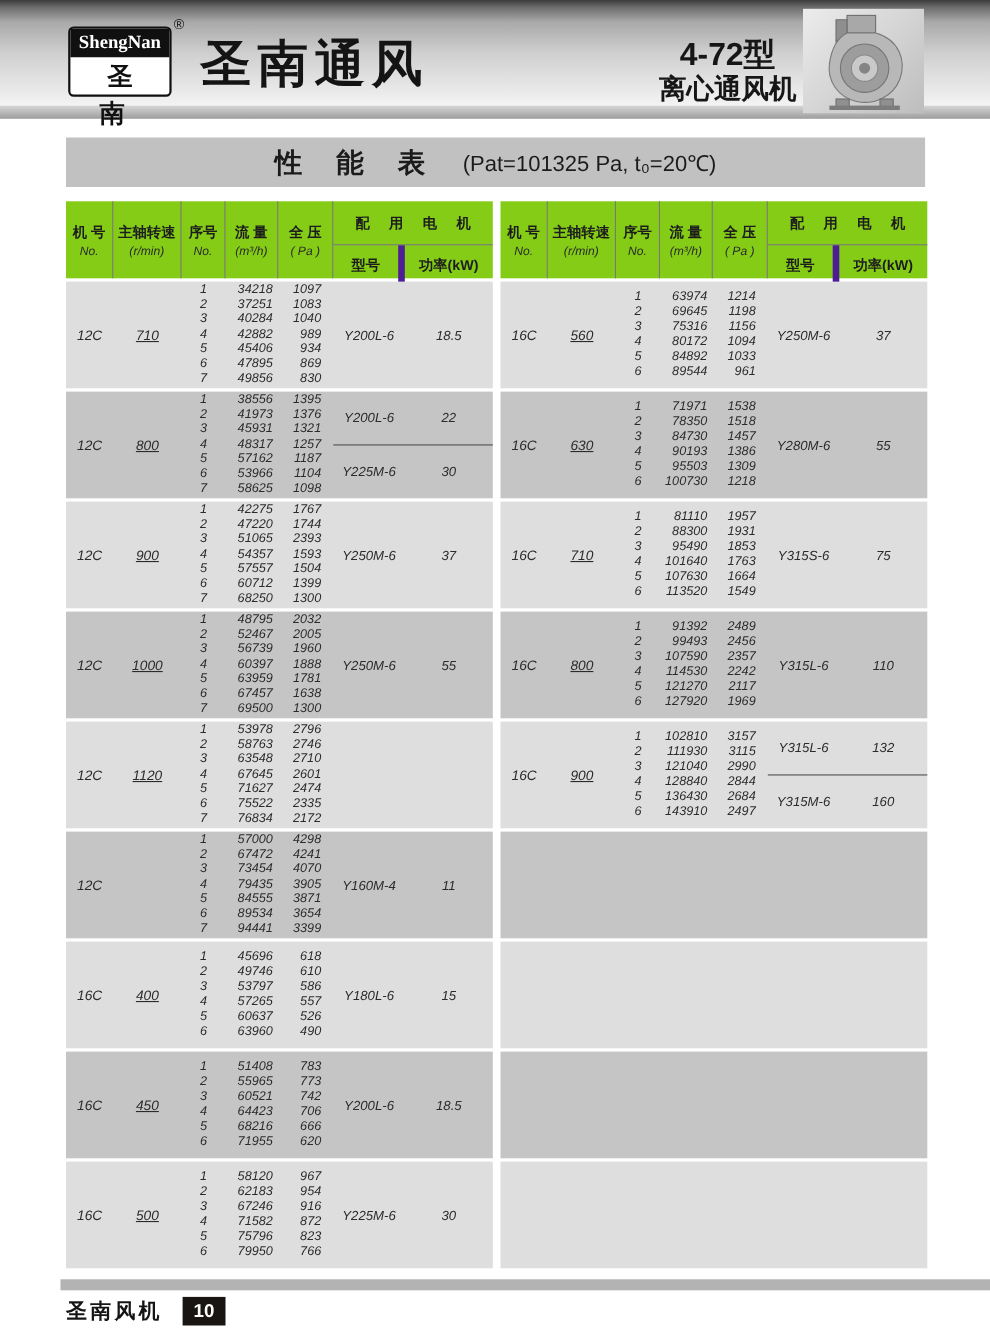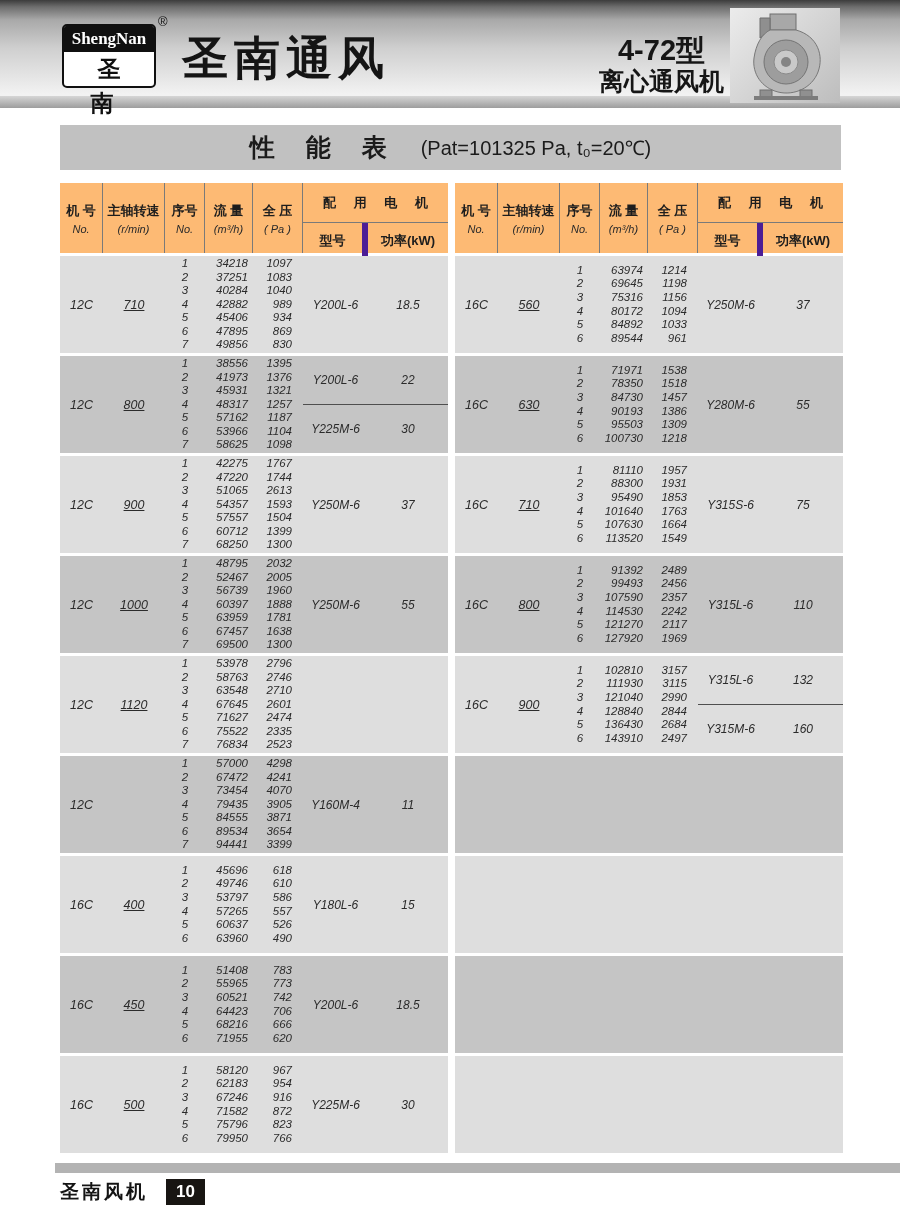--- a/index.html
+++ b/index.html
@@ -27,21 +27,21 @@
   .fan-box{position:absolute;right:60px;top:8px;width:110px;height:95px;
     background:linear-gradient(135deg,#ececec,#bdbdbd);}
   
   .perf-bar{position:absolute;left:60px;top:125px;width:781px;height:45px;background:#c1c1c1;
     display:flex;align-items:center;justify-content:center;gap:22px;}
   .perf-main{font-size:25px;font-weight:bold;letter-spacing:12px;color:#1b1b1b;}
   .perf-cond{font-size:20px;color:#1b1b1b;}
   
   .tables{position:absolute;left:60px;top:183px;display:flex;gap:7px;}
   .ftable{width:388px;}
-  .thead{height:70px;background:#fdba74;position:relative;margin-bottom:3px;}
+  .thead{height:70px;background:#84cc16;position:relative;margin-bottom:3px;}
   .hc{position:absolute;top:0;bottom:0;display:flex;flex-direction:column;align-items:center;
     justify-content:center;border-right:1px solid #7a7a7a;box-sizing:border-box;gap:3px;}
   .hc-l1{font-size:13px;font-weight:bold;color:#1d1d1d;white-space:nowrap;}
   .hc-l2{font-size:11px;font-style:italic;color:#2a2a2a;white-space:nowrap;}
   .hc1{left:0;width:43px;} .hc2{left:43px;width:62px;} .hc3{left:105px;width:40px;}
   .hc4{left:145px;width:48px;} .hc5{left:193px;width:50px;}
   .hm{position:absolute;left:243px;right:0;top:0;bottom:0;}
   .hm-label{height:40px;display:flex;align-items:center;justify-content:center;
     border-bottom:1px solid #7a7a7a;font-size:13px;font-weight:bold;letter-spacing:7px;
     color:#1d1d1d;box-sizing:border-box;text-indent:7px;}
@@ -250,21 +250,21 @@
     <span class="pressure">1767</span>
   </div>
             <div class="prow">
     <span class="seq">2</span>
     <span class="flow">47220</span>
     <span class="pressure">1744</span>
   </div>
             <div class="prow">
     <span class="seq">3</span>
     <span class="flow">51065</span>
-    <span class="pressure">2613</span>
+    <span class="pressure">2393</span>
   </div>
             <div class="prow">
     <span class="seq">4</span>
     <span class="flow">54357</span>
     <span class="pressure">1593</span>
   </div>
             <div class="prow">
     <span class="seq">5</span>
     <span class="flow">57557</span>
     <span class="pressure">1504</span>
@@ -364,21 +364,21 @@
     <span class="pressure">2474</span>
   </div>
             <div class="prow">
     <span class="seq">6</span>
     <span class="flow">75522</span>
     <span class="pressure">2335</span>
   </div>
             <div class="prow">
     <span class="seq">7</span>
     <span class="flow">76834</span>
-    <span class="pressure">2523</span>
+    <span class="pressure">2172</span>
   </div>
           </div>
   </div>
         <div class="group band-dark">
     <div class="g-no">12C</div>
     <div class="g-rows">
             <div class="prow">
     <span class="seq">1</span>
     <span class="flow">57000</span>
     <span class="pressure">4298</span>

